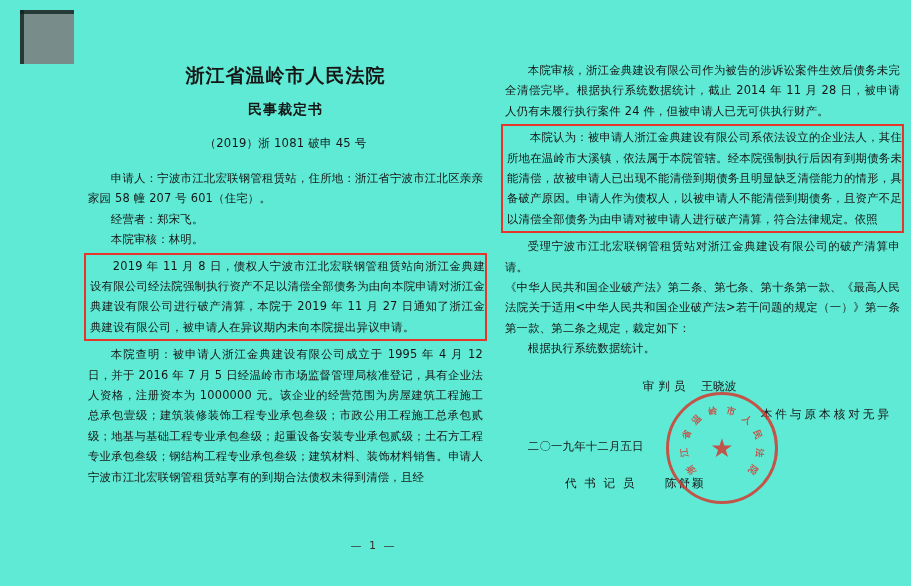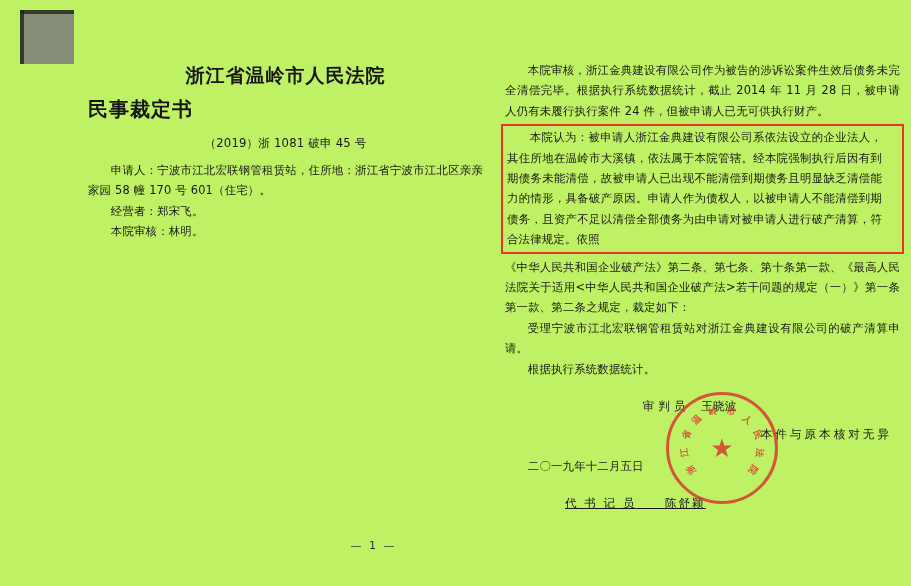--- a/index.html
+++ b/index.html
@@ -5,21 +5,21 @@
   * { box-sizing: border-box; }
   html, body {
     margin: 0; padding: 0;
     width: 911px; height: 586px;
     background: #ffffff;
     font-family: "DejaVu Sans", "Liberation Sans", sans-serif;
   }
   #page {
     position: relative;
     width: 911px; height: 586px;
-    background: #bef264;
+    background: #5eead4;
     overflow: hidden;
   }
 
   
   .qr {
     position: absolute;
     left: 20px; top: 10px;
     width: 54px; height: 54px;
     background:
       linear-gradient(90deg, #3a3a3a 0 4px, transparent 4px 8px),
@@ -47,45 +47,45 @@
 
   .doc-court {
     text-align: center;
     font-size: 19px;
     font-weight: bold;
     line-height: 30px;
     letter-spacing: 1px;
     margin: 0 0 4px 0;
   }
   .doc-type {
-    text-align: left;
-    font-size: 20px;
+    text-align: center;
+    font-size: 14px;
     font-weight: bold;
     line-height: 30px;
     letter-spacing: 1px;
     margin: 0 0 6px 0;
   }
   .doc-case {
     text-align: center;
     font-size: 11.6px;
     line-height: 26px;
-    margin: 0 0 4px 0;
+    margin: 0 0 12px 0;
   }
   p.para {
     margin: 0;
     text-indent: 2em;
   }
   p.noindent { text-indent: 0; }
 
   
   .hl {
     position: relative;
     border: 2px solid #e8352b;
     margin: 3px -4px;
-    padding: 1px 20px 2px 4px;
+    padding: 1px 0 2px 4px;
   }
 
   
   .sig {
     text-align: center;
     margin-top: 14px;
     padding-right: 26px;
     line-height: 26px;
     font-size: 11.6px;
   }
@@ -95,21 +95,20 @@
     line-height: 30px;
     font-size: 11.6px;
     letter-spacing: 3px;
   }
   .clerk {
     margin-top: 8px;
     padding-left: 60px;
     line-height: 26px;
     font-size: 11.6px;
     letter-spacing: 2px;
-    text-decoration: underline;
   }
   .verify {
     text-indent: 2em;
     line-height: 26px;
     margin-top: 4px;
   }
 
   
   .seal {
     position: absolute;
@@ -159,38 +158,42 @@
 
 <div id="page">
 
   <div class="qr"></div>
 
   <div class="col col-left">
     <div class="doc-court">浙江省温岭市人民法院</div>
     <div class="doc-type">民事裁定书</div>
     <div class="doc-case">（2019）浙 1081 破申 45 号</div>
 
-    <p class="para">申请人：宁波市江北宏联钢管租赁站，住所地：浙江省宁波市江北区亲亲家园 58 幢 170 号 601（住宅）。</p>
+    <p class="para">申请人：宁波市江北宏联钢管租赁站，住所地：浙江省宁波市江北区亲亲家园 58 幢 207 号 601（住宅）。</p>
     <p class="para">经营者：郑宋飞。</p>
     <p class="para">本院审核：林明。</p>
 
-
+    <div class="hl">
+      <p class="para">2019 年 11 月 8 日，债权人宁波市江北宏联钢管租赁站向浙江金典建设有限公司经法院强制执行资产不足以清偿全部债务为由向本院申请对浙江金典建设有限公司进行破产清算，本院于 2019 年 11 月 27 日通知了浙江金典建设有限公司，被申请人在异议期内未向本院提出异议申请。</p>
+    </div>
+
+    <p class="para">本院查明：被申请人浙江金典建设有限公司成立于 1995 年 4 月 12 日，并于 2016 年 7 月 5 日经温岭市市场监督管理局核准登记，具有企业法人资格，注册资本为 1000000 元。该企业的经营范围为房屋建筑工程施工总承包壹级；建筑装修装饰工程专业承包叁级；市政公用工程施工总承包贰级；地基与基础工程专业承包叁级；起重设备安装专业承包贰级；土石方工程专业承包叁级；钢结构工程专业承包叁级；建筑材料、装饰材料销售。申请人宁波市江北宏联钢管租赁站享有的到期合法债权未得到清偿，且经</p>
 
     <div class="pagenum left">— 1 —</div>
   </div>
 
   <div class="col col-right">
     <p class="para">本院审核，浙江金典建设有限公司作为被告的涉诉讼案件生效后债务未完全清偿完毕。根据执行系统数据统计，截止 2014 年 11 月 28 日，被申请人仍有未履行执行案件 24 件，但被申请人已无可供执行财产。</p>
 
     <div class="hl">
       <p class="para">本院认为：被申请人浙江金典建设有限公司系依法设立的企业法人，其住所地在温岭市大溪镇，依法属于本院管辖。经本院强制执行后因有到期债务未能清偿，故被申请人已出现不能清偿到期债务且明显缺乏清偿能力的情形，具备破产原因。申请人作为债权人，以被申请人不能清偿到期债务，且资产不足以清偿全部债务为由申请对被申请人进行破产清算，符合法律规定。依照</p>
     </div>
 
+    <p class="para">受理宁波市江北宏联钢管租赁站对浙江金典建设有限公司的破产清算申请。</p>
     <p class="para noindent">《中华人民共和国企业破产法》第二条、第七条、第十条第一款、《最高人民法院关于适用&lt;中华人民共和国企业破产法&gt;若干问题的规定（一）》第一条第一款、第二条之规定，裁定如下：</p>
-    <p class="para">受理宁波市江北宏联钢管租赁站对浙江金典建设有限公司的破产清算申请。</p>
     <p class="para">根据执行系统数据统计。</p>
 
     <div class="sig">
       <span>审 判 员</span>
       &nbsp;&nbsp;
       <span>王晓波</span>
     </div>
     <div class="sig-line2">本件与原本核对无异</div>
 
     <p class="verify">二〇一九年十二月五日</p>

